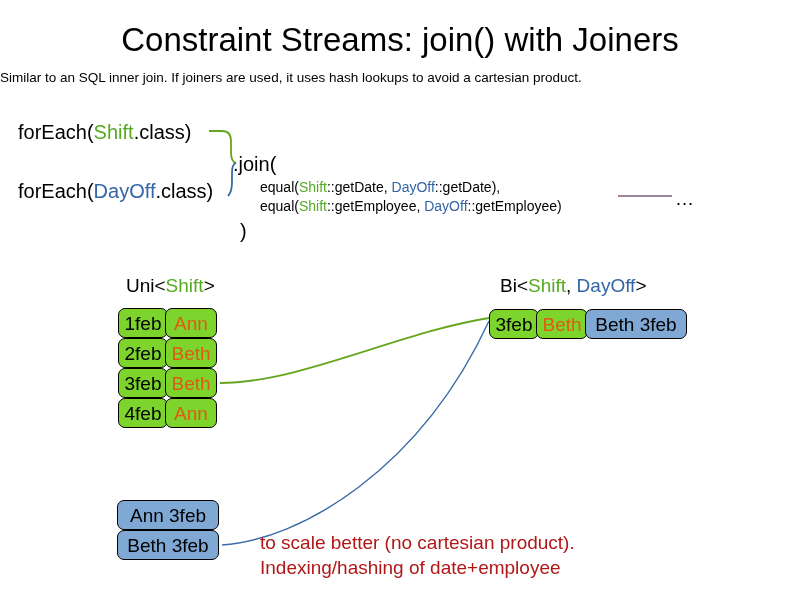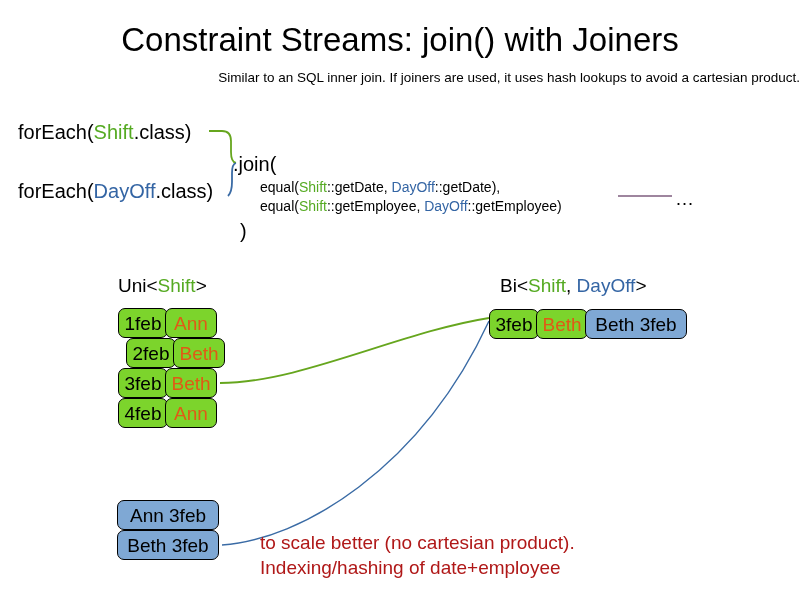--- a/index.html
+++ b/index.html
@@ -41,21 +41,21 @@
     line-height: 40px;
     font-weight: normal;
     color: #000000;
     white-space: nowrap;
   }
   .subtitle {
     position: absolute;
     left: 0;
     top: 69px;
     width: 800px;
-    text-align: right;
+    text-align: left;
     font-size: 13.5px;
     line-height: 18px;
     color: #000000;
   }
 
   
   .code-line {
     position: absolute;
     font-size: 20px;
     line-height: 24px;
@@ -90,21 +90,21 @@
   .tok-dayoff { color: #3465A4; }
 
   
   .stream-label {
     position: absolute;
     font-size: 19px;
     line-height: 24px;
     white-space: nowrap;
     color: #000000;
   }
-  .label-uni-shift  { left: 118px; top: 274px; }
+  .label-uni-shift  { left: 126px; top: 274px; }
   .label-bi         { left: 500px; top: 274px; }
   .label-uni-dayoff { left: 108px; top: 464px; }
 
   
   .fact-row {
     position: absolute;
     display: flex;
     align-items: flex-start;
   }
   .cell {
@@ -124,21 +124,21 @@
   .cell-blue  { background: #7FA8D4; }
   .txt-black  { color: #000000; }
   .txt-orange { color: #E05A16; }
 
   .cell-date  { width: 50px; }
   .cell-name  { width: 52px; margin-left: -3px; }
   .cell-pair  { width: 102px; margin-left: -3px; }
 
   
   .row-shift-1 { left: 118px; top: 308px; }
-  .row-shift-2 { left: 118px; top: 338px; margin-left: 8px; }
+  .row-shift-2 { left: 118px; top: 338px; }
   .row-shift-3 { left: 118px; top: 368px; }
   .row-shift-4 { left: 118px; top: 398px; }
 
   
   .row-dayoff-1 { left: 120px; top: 500px; }
   .row-dayoff-2 { left: 120px; top: 530px; }
 
   
   .row-bi { left: 489px; top: 309px; }
 

